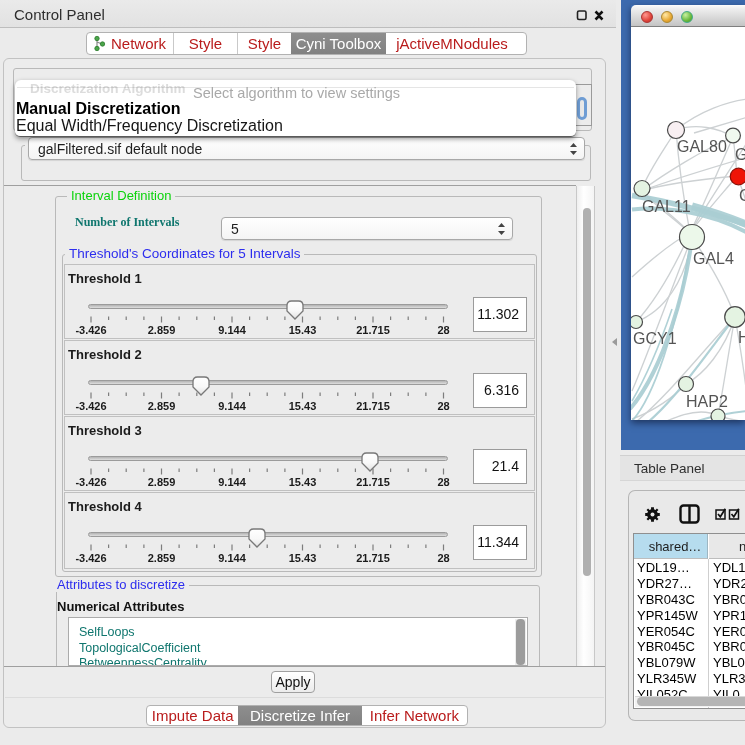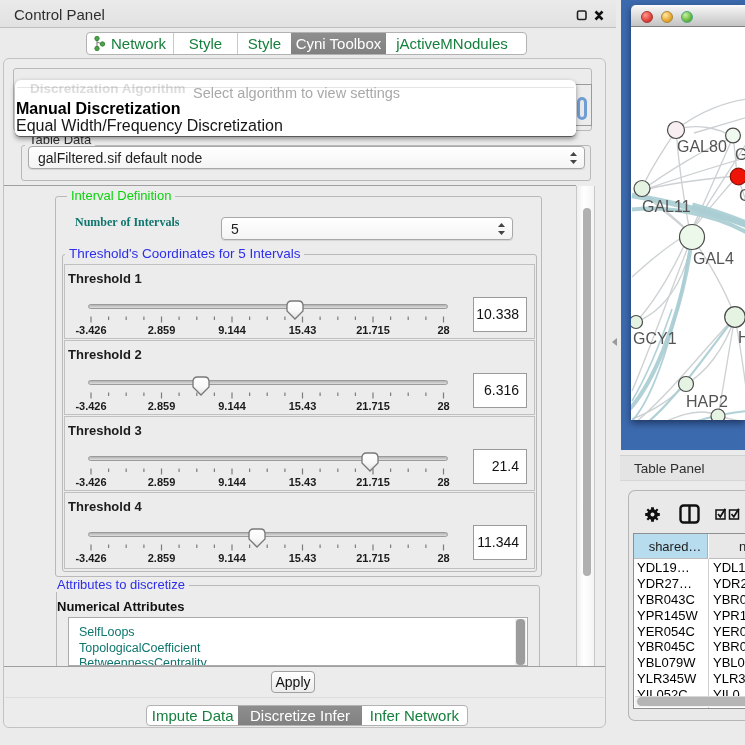--- a/index.html
+++ b/index.html
@@ -4,21 +4,21 @@
 <style>
   * { margin:0; padding:0; box-sizing:border-box; }
   html,body { width:745px; height:745px; overflow:hidden; }
   body { font-family:"Liberation Sans", sans-serif; background:#ebebeb; position:relative; }
   .abs { position:absolute; }
   
   #titlebar { left:0; top:0; width:616px; height:28px; background:linear-gradient(#eaeaea,#e2e2e2); border-bottom:1px solid #bdbdbd; }
   #titletext { left:14px; top:6px; font-size:15px; color:#2e2e2e; }
   
   #tabbar { left:86px; top:32px; width:441px; height:23px; background:#fff; border:1px solid #b2b2b2; border-radius:4px; display:flex; overflow:hidden; }
-  .tab { height:100%; display:flex; align-items:center; justify-content:center; font-size:15px; color:#15803d; border-left:1px solid #c9c9c9; }
+  .tab { height:100%; display:flex; align-items:center; justify-content:center; font-size:15px; color:#b91c1c; border-left:1px solid #c9c9c9; }
   .tab:first-child { border-left:none; }
   .tab.sel { background:linear-gradient(#8e8e8e,#818181); color:#fff; border-left:none; }
   .tab.aftersel { border-left:none; }
   
   #cpanel { left:3px; top:58px; width:603px; height:670px; background:#ececec; border:1px solid #c2c2c2; border-radius:6px; }
   .gbox { position:absolute; border:1px solid #b9b9b9; border-radius:3px; }
   .gtitle { position:absolute; background:#ececec; padding:0 4px; font-size:13px; color:#2b2b2b; line-height:14px; }
   .green { color:#0bd30b; }
   .blue { color:#2d2dee; }
   .combo { position:absolute; background:linear-gradient(#ffffff,#f4f4f4); border:1px solid #a8a8a8; border-radius:4px; font-size:14px; color:#1e1e1e; box-shadow:0 1px 1px rgba(0,0,0,0.10); }
@@ -75,21 +75,21 @@
   </div>
 
   <div class="abs" id="cpanel"></div>
 
   <div class="gbox" style="left:13px;top:68px;width:579px;height:63px;"></div>
   <div class="abs" style="left:22px;top:84px;width:570px;height:42px;background:#ececec;border:1px solid #9a9a9a;"></div>
   <div class="abs" style="left:576.5px;top:96.5px;width:10.5px;height:23px;border:3px solid #6f9dd4;border-radius:6px;background:#e8e8e8;"></div>
 
   <div class="gbox" style="left:21px;top:145px;width:570px;height:36px;"></div>
   <div class="gtitle" style="left:25px;top:133px;">Table Data</div>
-  <div class="combo" style="left:28px;top:146px;width:557px;height:23px;text-decoration:underline;">
+  <div class="combo" style="left:28px;top:137px;width:557px;height:23px;text-decoration:underline;">
     <span class="ctext">galFiltered.sif default node</span>
     <svg width="9" height="13" viewBox="0 0 9 13">
       <path d="M4.5 0.5 L8 4.6 L1 4.6 Z" fill="#444"></path>
       <path d="M4.5 12.5 L8 8.4 L1 8.4 Z" fill="#444"></path>
     </svg>
   </div>
 
   <div class="abs" style="left:4px;top:185px;width:572px;height:1px;background:#9f9f9f;"></div>
 
   <div class="gbox" style="left:55px;top:196px;width:487px;height:381px;"></div>
@@ -143,21 +143,21 @@
       </linearGradient>
     </defs>
     <path d="M1 5.5 Q1 1 5.5 1 L12.5 1 Q17 1 17 5.5 L17 11 L9 19 L1 11 Z" fill="url(#tg1)" stroke="#787878" stroke-width="1.3"></path>
   </svg>
   <div class="ticklab" style="left:66.0px;top:324px;">-3.426</div>
   <div class="ticklab" style="left:136.5px;top:324px;">2.859</div>
   <div class="ticklab" style="left:207.0px;top:324px;">9.144</div>
   <div class="ticklab" style="left:277.5px;top:324px;">15.43</div>
   <div class="ticklab" style="left:348.0px;top:324px;">21.715</div>
   <div class="ticklab" style="left:418.5px;top:324px;">28</div>
-  <div class="tval" style="top:297px;">10.338</div>
+  <div class="tval" style="top:297px;">11.302</div>
   <div class="titem" style="top:340px;height:75px;"></div>
   <div class="tlabel" style="top:347px;">Threshold 2</div>
   <div class="track" style="top:380px;"></div>
   <svg class="abs" style="left:84px;top:392px" width="368" height="8" viewBox="0 0 368 8">
     <g stroke="#7d7d7d" stroke-width="1.2">
       <line x1="7.0" y1="0.5" x2="7.0" y2="6.5"></line>
       <line x1="24.6" y1="0.5" x2="24.6" y2="4"></line>
       <line x1="42.2" y1="0.5" x2="42.2" y2="4"></line>
       <line x1="59.9" y1="0.5" x2="59.9" y2="4"></line>
       <line x1="77.5" y1="0.5" x2="77.5" y2="6.5"></line>

